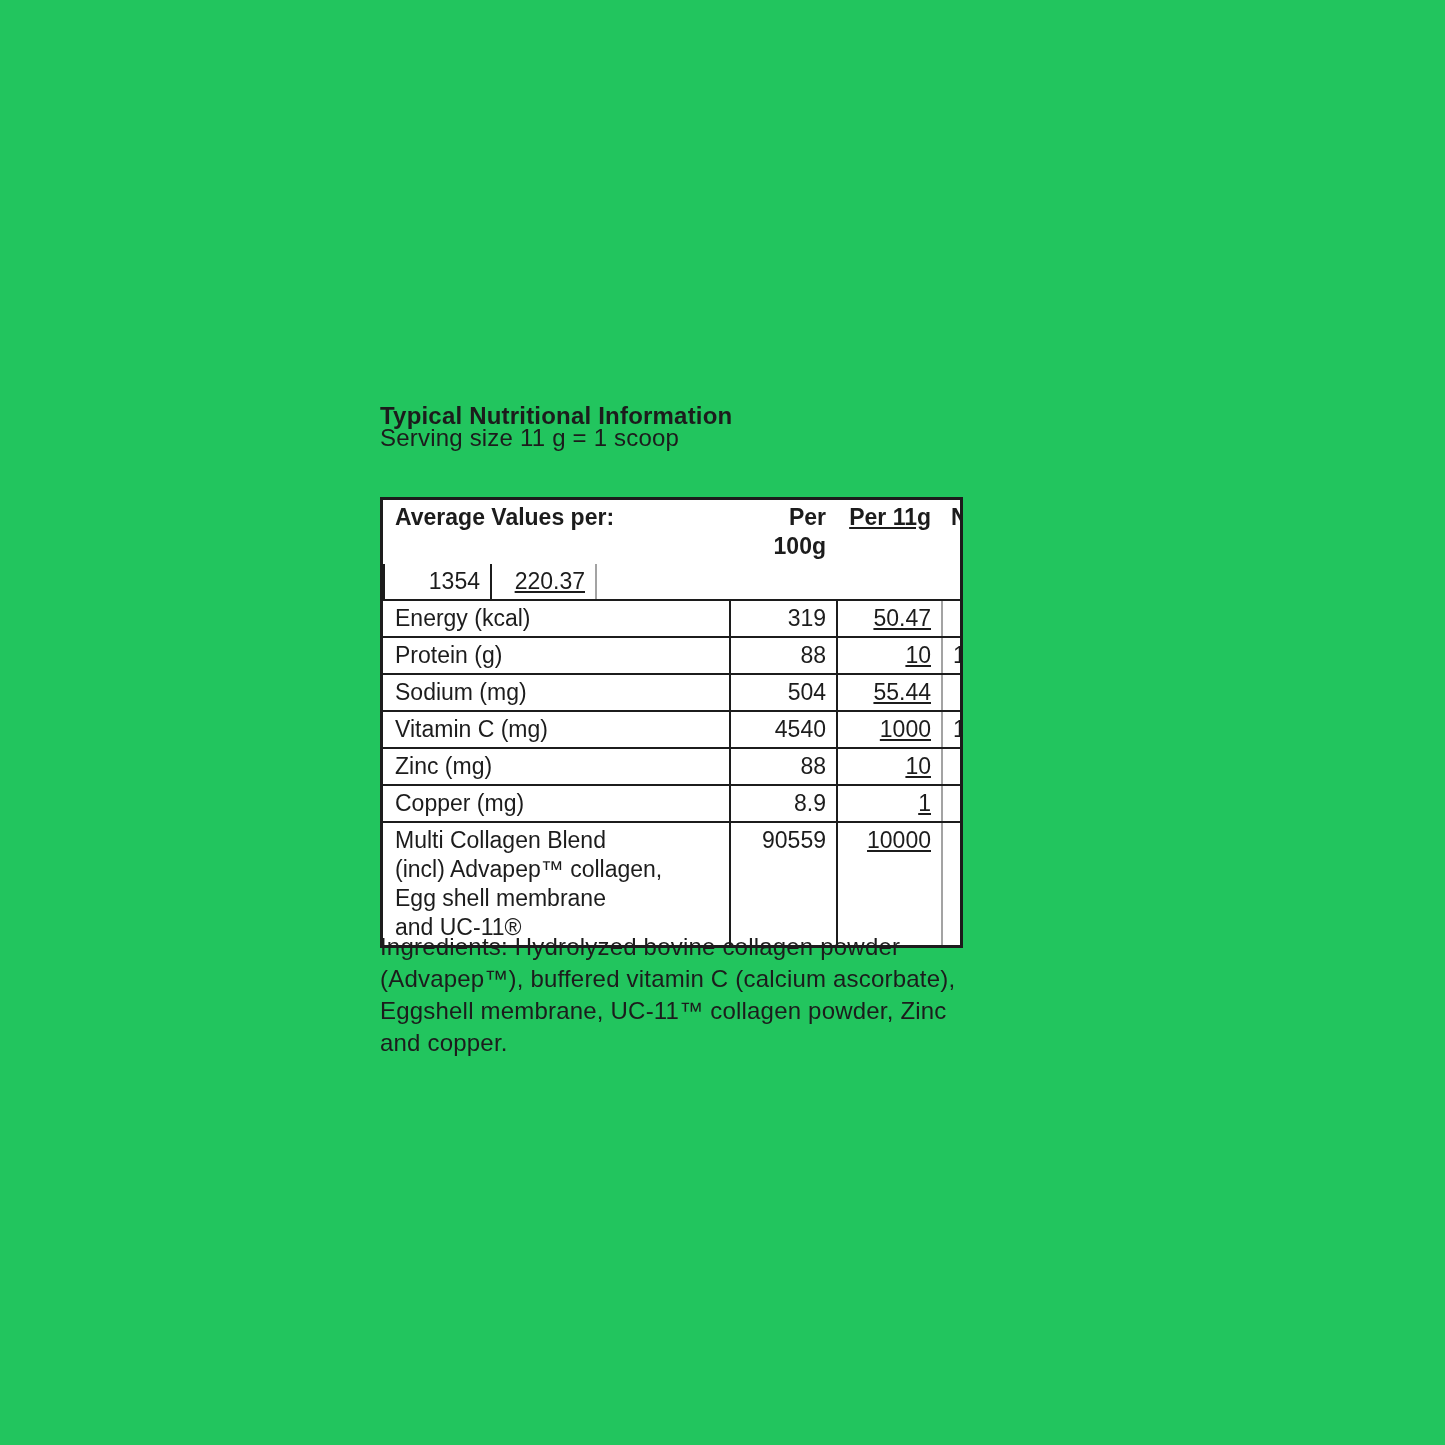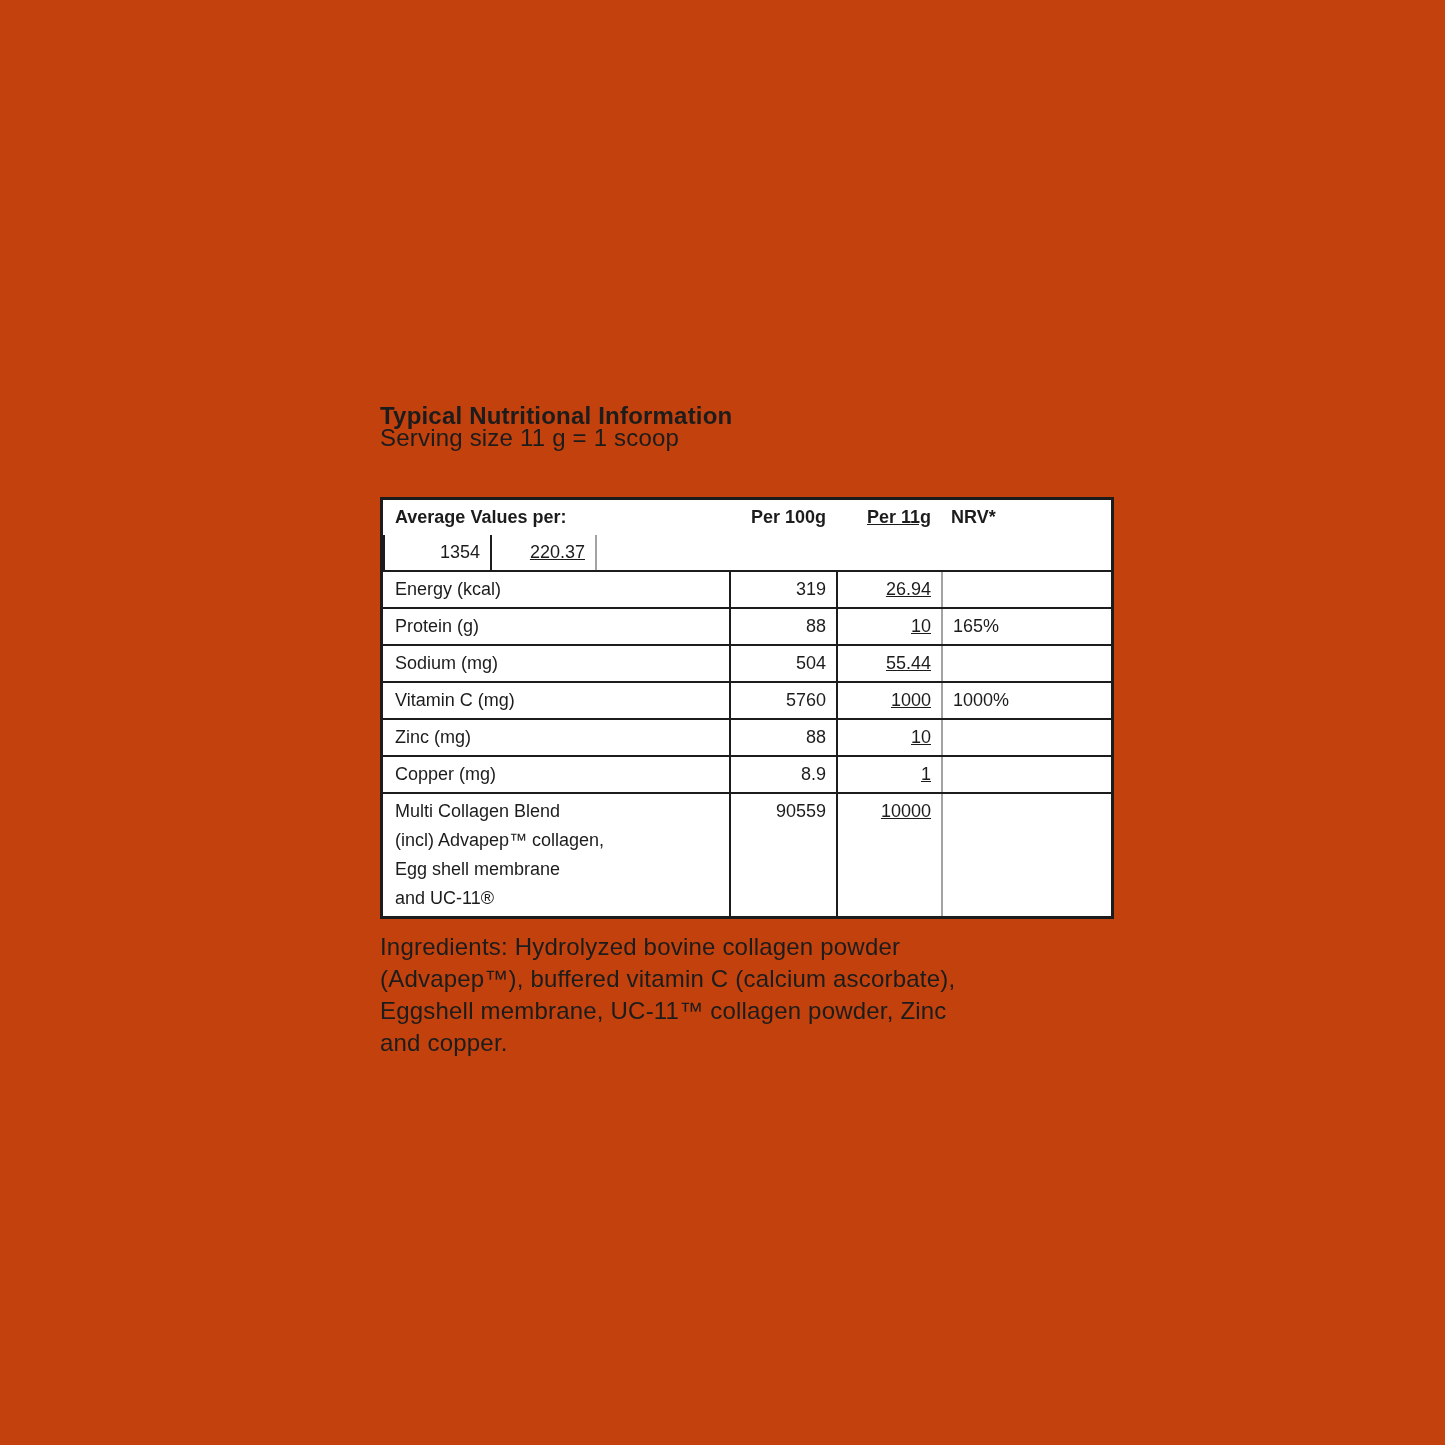--- a/index.html
+++ b/index.html
@@ -4,36 +4,36 @@
 <style>
   * { margin: 0; padding: 0; box-sizing: border-box; }
   html, body { background: #ffffff; }
   body {
     width: 1445px; height: 1445px;
     font-family: "Liberation Sans", sans-serif;
     color: #1c1c1c;
     position: relative;
     overflow: hidden;
   }
-  .page { position: absolute; inset: 0; background: #c2410c; }
+  .page { position: absolute; inset: 0; background: #22c55e; }
 
   .title {
     position: absolute; left: 380px; top: 402px;
     font-size: 24px; font-weight: 700; letter-spacing: 0.2px;
   }
   .subtitle {
     position: absolute; left: 380px; top: 424px;
     font-size: 24px; font-weight: 400; letter-spacing: 0.2px;
   }
 
   .ntable {
     position: absolute; left: 380px; top: 497px;
-    width: 734px;
+    width: 583px;
     border: 3px solid #1c1c1c;
-    font-size: 18px;
+    font-size: 23px;
     background: #ffffff;
   }
   .trow { display: flex; align-items: stretch; border-top: 2px solid #1c1c1c; }
   .trow:first-child { border-top: none; }
   .cell {
     padding: 3px 10px;
     line-height: 29px;
     overflow: hidden;
   }
   .c-label { flex: 0 0 346px; text-align: left; padding-left: 12px; white-space: pre-line; }
@@ -69,38 +69,38 @@
     </div>
     <div class="tbody">
         <div class="trow">
           <div class="cell c-num">1354</div>
           <div class="cell c-num2">220.37</div>
           <div class="cell c-nrv"></div>
         </div>
         <div class="trow">
           <div class="cell c-label">Energy (kcal)</div>
           <div class="cell c-num">319</div>
-          <div class="cell c-num2">26.94</div>
+          <div class="cell c-num2">50.47</div>
           <div class="cell c-nrv"></div>
         </div>
         <div class="trow">
           <div class="cell c-label">Protein (g)</div>
           <div class="cell c-num">88</div>
           <div class="cell c-num2">10</div>
           <div class="cell c-nrv">165%</div>
         </div>
         <div class="trow">
           <div class="cell c-label">Sodium (mg)</div>
           <div class="cell c-num">504</div>
           <div class="cell c-num2">55.44</div>
           <div class="cell c-nrv"></div>
         </div>
         <div class="trow">
           <div class="cell c-label">Vitamin C (mg)</div>
-          <div class="cell c-num">5760</div>
+          <div class="cell c-num">4540</div>
           <div class="cell c-num2">1000</div>
           <div class="cell c-nrv">1000%</div>
         </div>
         <div class="trow">
           <div class="cell c-label">Zinc (mg)</div>
           <div class="cell c-num">88</div>
           <div class="cell c-num2">10</div>
           <div class="cell c-nrv"></div>
         </div>
         <div class="trow">

